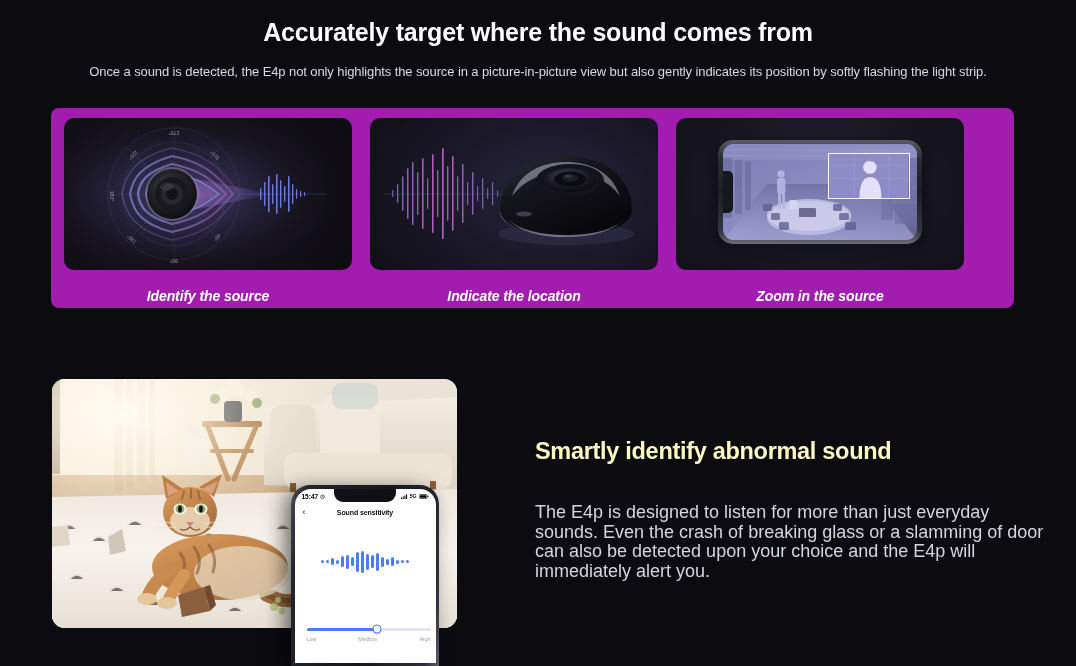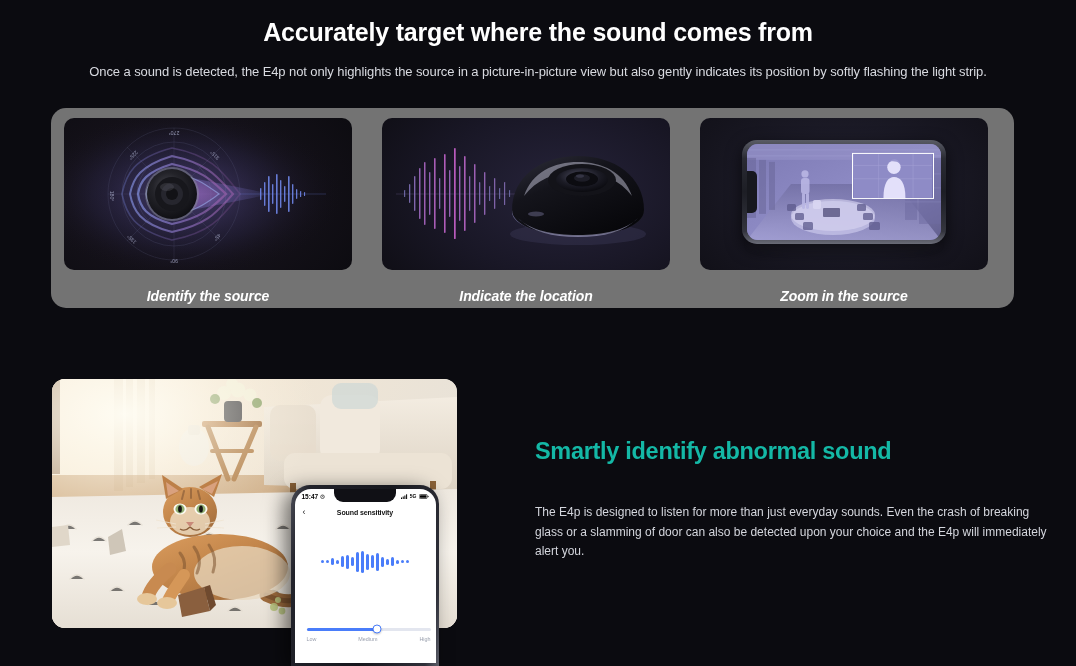--- a/index.html
+++ b/index.html
@@ -23,25 +23,25 @@
     position: absolute; left: 38px; top: 64px; width: 1000px;
     text-align: center;
     font-size: 13px; color: #d8dae0; font-weight: 400;
     letter-spacing: -0.1px;
   }
 
   
   .triptych {
     position: absolute; left: 51px; top: 108px;
     width: 963px; height: 200px;
-    background: #737373;
-    border-radius: 15px;
+    background: #a21caf;
+    border-radius: 8px;
     display: flex; align-items: flex-start;
     padding: 10px 9px 0 9px;
-    gap: 22px;
+    gap: 10px;
     overflow: hidden;
   }
   .tri-col { width: 296px; display: flex; flex-direction: column; align-items: center; }
   .tri-panel {
     width: 288px; height: 152px;
     border-radius: 10px;
     position: relative; overflow: hidden;
     background: #15151c;
   }
   .tri-caption {
@@ -160,25 +160,25 @@
     background: #fff; border: 1.4px solid #4a7dfa;
     box-shadow: 0 1px 2px rgba(0,0,0,.22);
   }
   .slider-labels {
     display: flex; justify-content: space-between;
     margin-top: 5px; font-size: 5.4px; color: #9aa0ae;
   }
 
   .feature-text { position: absolute; left: 535px; top: 438px; width: 515px; }
   .feature-title {
-    font-size: 23.5px; font-weight: bold; color: #14b8a6;
+    font-size: 23.5px; font-weight: bold; color: #fef9c3;
     letter-spacing: -0.3px; margin-bottom: 18px;
   }
   .feature-body {
-    font-size: 12px; line-height: 19.6px; color: #d4d6dd; font-weight: 400; margin-top: 38px;
+    font-size: 18px; line-height: 19.6px; color: #d4d6dd; font-weight: 400; margin-top: 38px;
   }
 </style>
 </head>
 <body>
 
 <div class="page">
 
   <div class="hero-title">Accurately target where the sound comes from</div>
   <div class="hero-sub">Once a sound is detected, the E4p not only highlights the source in a picture-in-picture view but also gently indicates its position by softly flashing the light strip.</div>
 

